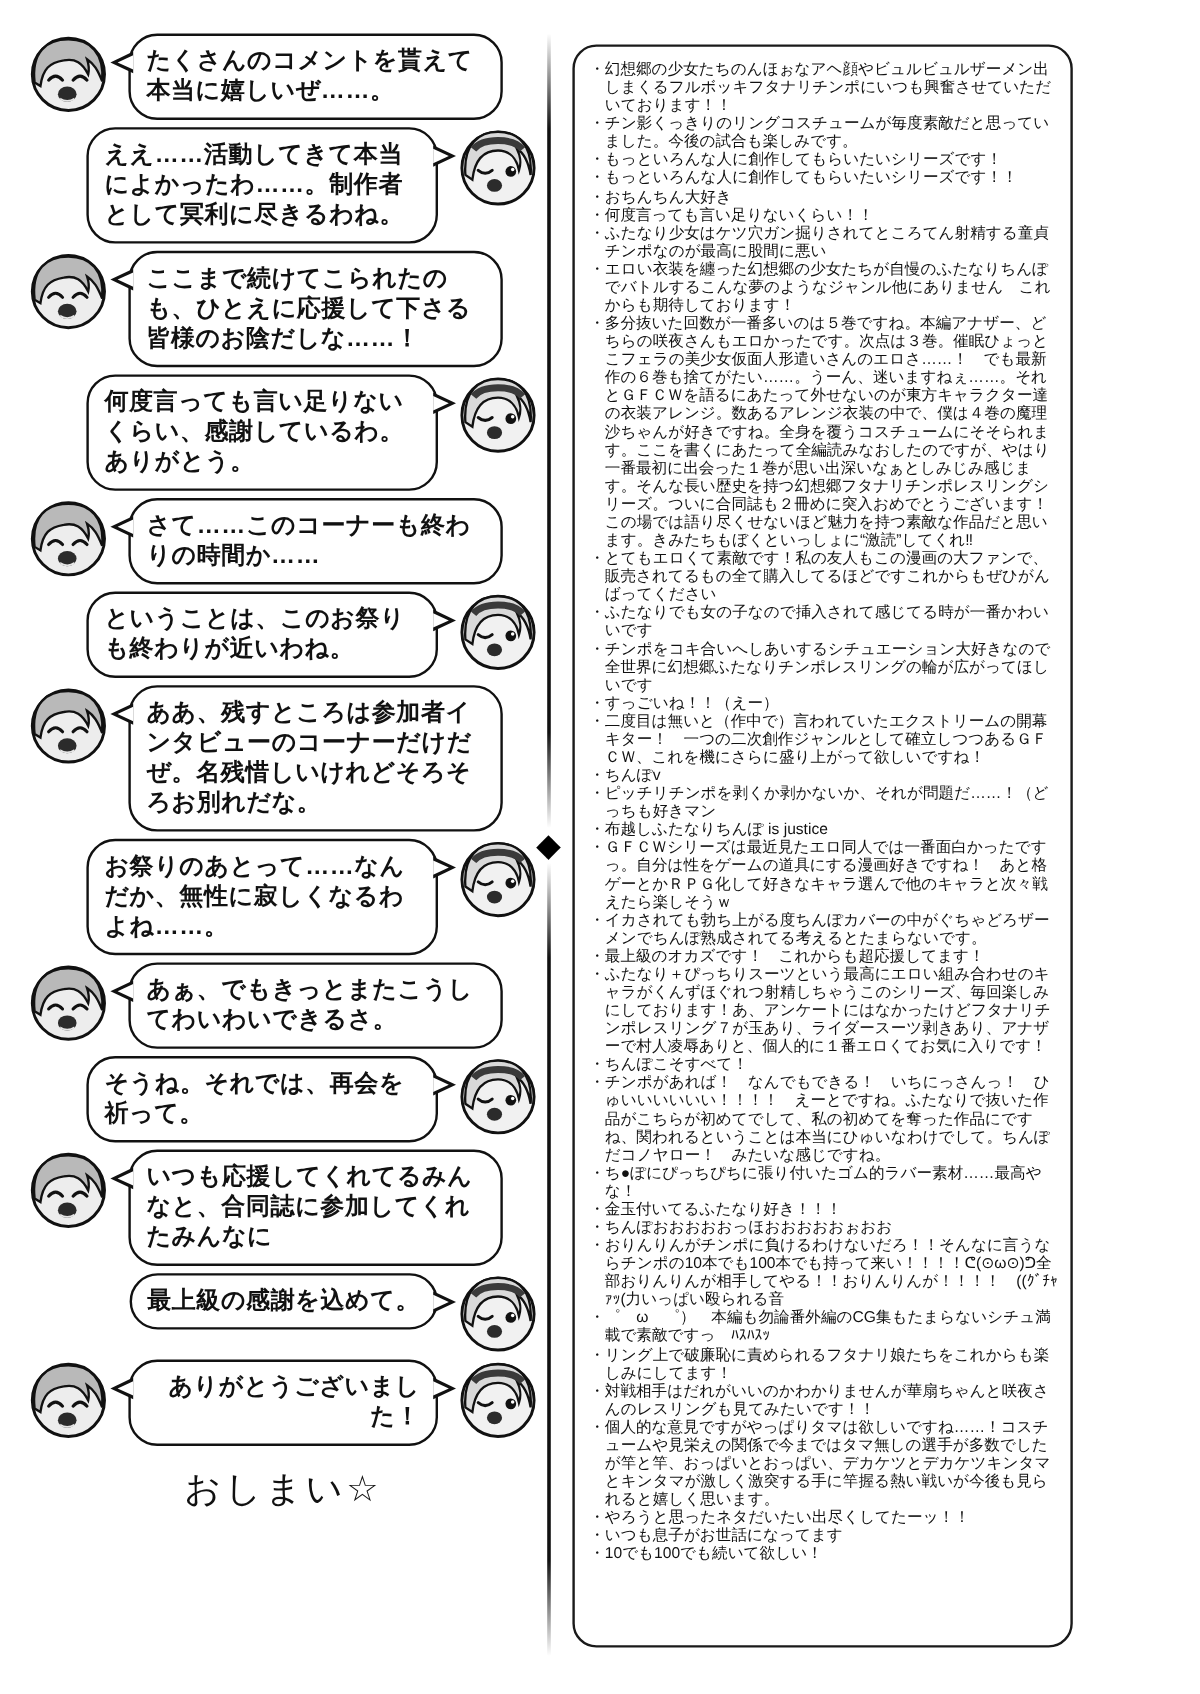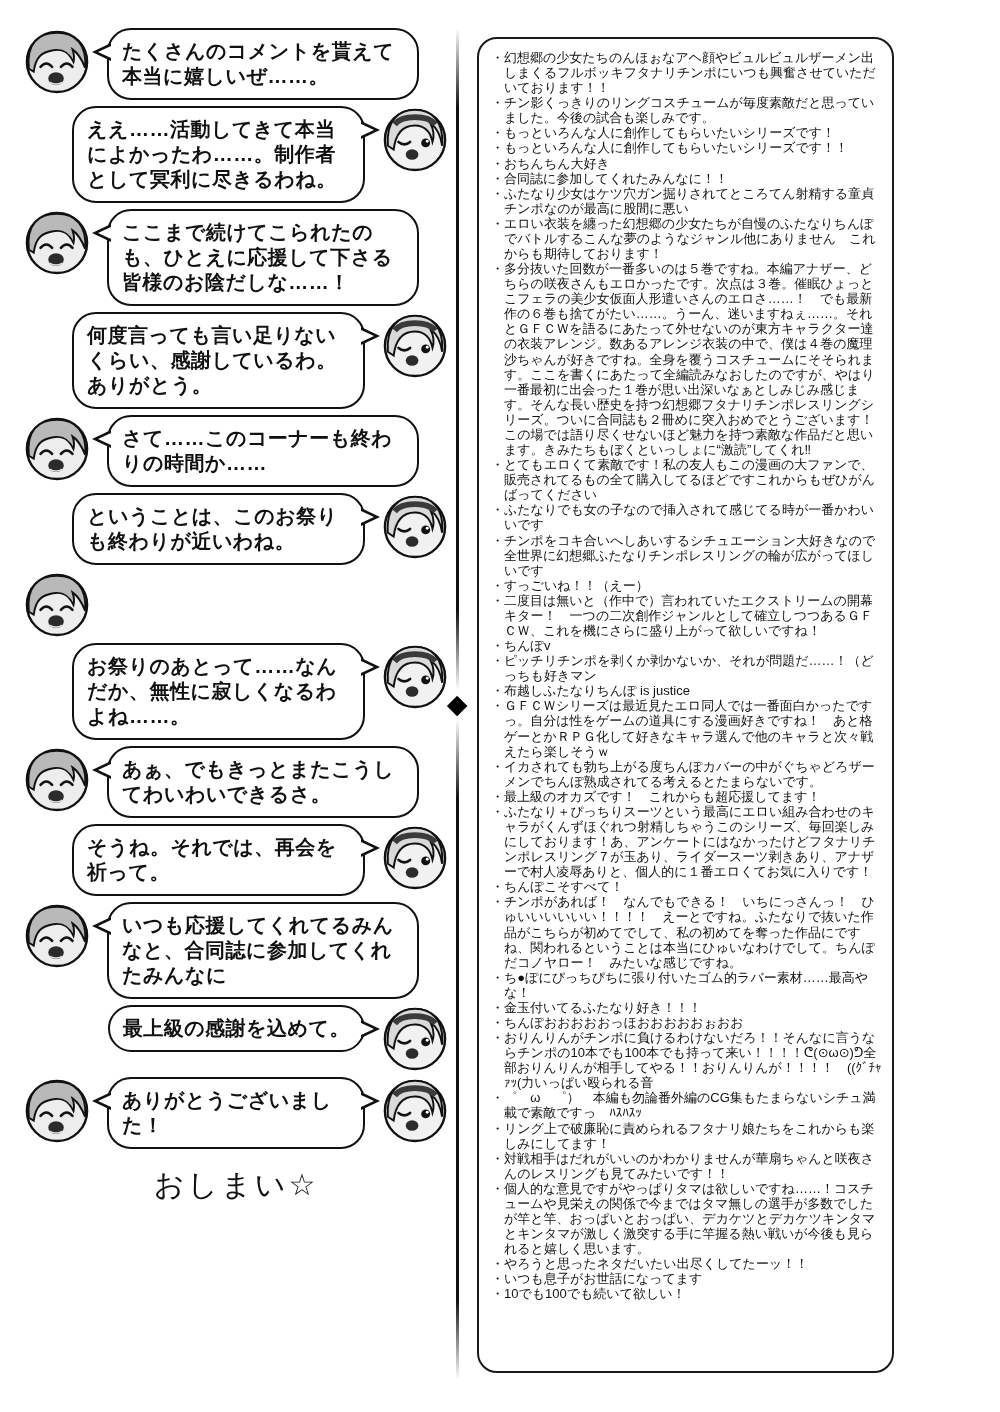--- a/index.html
+++ b/index.html
@@ -8,21 +8,21 @@
     font-family:"Liberation Sans","DejaVu Sans",sans-serif;
     -webkit-font-smoothing:antialiased;
   }
   .page{position:relative;width:1000px;height:1412px;background:#fff;overflow:hidden;}
 
   
   .dialogue-col{position:absolute;left:24px;top:28px;width:424px;}
   .dialogue-list{display:flex;flex-direction:column;gap:6px;}
   .row{display:flex;align-items:flex-start;gap:4px;}
   .row.right{justify-content:flex-end;}
-  .row.both{justify-content:space-between;}
+  .row.both{justify-content:space-between;text-align:right;}
   .avatar{flex:0 0 auto;width:66px;height:66px;display:block;}
   .bubble{
     position:relative;background:#fff;border:2.5px solid #111;border-radius:24px;
     padding:9px 13px;font-size:20px;line-height:1.25;font-weight:700;
     max-width:282px;letter-spacing:0.5px;
   }
   .row.left  .bubble{margin-left:13px;}
   .row.right .bubble{margin-right:13px;margin-left:48px;}
   .row.both  .bubble{flex:1;margin:0 13px;}
   .tail{position:absolute;width:0;height:0;}
@@ -132,20 +132,21 @@
         </div>
         <div class="row left">
           <svg class="avatar" viewBox="0 0 68 68" xmlns="http://www.w3.org/2000/svg">
     <circle cx="34" cy="35" r="31" fill="#ededed" stroke="#111" stroke-width="2.5"></circle>
     <path d="M5 42 C2 16 15 5 34 5 C53 5 65 17 63 41 C59 31 56 26 50 22 C52 28 52 31 51 35 C46 25 40 21 30 23 C18 25 12 30 10 45 Z" fill="#b9b9b9" stroke="#111" stroke-width="2"></path>
     <path d="M17 40 q 6 -7 12 0" fill="none" stroke="#111" stroke-width="2.6" stroke-linecap="round"></path>
     <path d="M38 40 q 6 -7 12 0" fill="none" stroke="#111" stroke-width="2.6" stroke-linecap="round"></path>
     <ellipse cx="33" cy="52" rx="8" ry="6.5" fill="#2b2b2b"></ellipse>
     <path d="M27 55 q 6 4 12 0 l 0 2 q -6 3 -12 0 z" fill="#e6e6e6"></path>
   </svg>
+          <div class="bubble"><span>ああ、残すところは参加者インタビューのコーナーだけだぜ。名残惜しいけれどそろそろお別れだな。</span><span class="tail tail-l"></span></div>
         </div>
         <div class="row right">
           <div class="bubble"><span>お祭りのあとって……なんだか、無性に寂しくなるわよね……。</span><span class="tail tail-r"></span></div>
           <svg class="avatar" viewBox="0 0 68 68" xmlns="http://www.w3.org/2000/svg">
     <circle cx="34" cy="35" r="31" fill="#f1f1f1" stroke="#111" stroke-width="2.5"></circle>
     <path d="M6 41 C4 14 18 4 34 4 C50 4 64 14 62 41 C60 29 56 22 50 18 C54 26 54 31 52 37 C50 27 44 20 34 20 C22 20 14 28 12 45 Z" fill="#d9d9d9" stroke="#111" stroke-width="2"></path>
     <path d="M13 19 C21 9 47 9 55 19" fill="none" stroke="#3a3a3a" stroke-width="6"></path>
     <circle cx="45" cy="38" r="4.6" fill="#111"></circle>
     <circle cx="46.6" cy="36.4" r="1.5" fill="#fff"></circle>
     <path d="M17 37 q 6 5 12 0" fill="none" stroke="#111" stroke-width="2.6" stroke-linecap="round"></path>
@@ -228,21 +229,21 @@
     <div class="dline"></div>
   </div>
 
   <div class="comments-box">
     <ul class="comments">
         <li class="comment"><span>・</span><span>幻想郷の少女たちのんほぉなアヘ顔やビュルビュルザーメン出しまくるフルボッキフタナリチンポにいつも興奮させていただいております！！</span></li>
         <li class="comment"><span>・</span><span>チン影くっきりのリングコスチュームが毎度素敵だと思っていました。今後の試合も楽しみです。</span></li>
         <li class="comment"><span>・</span><span>もっといろんな人に創作してもらいたいシリーズです！</span></li>
         <li class="comment"><span>・</span><span>もっといろんな人に創作してもらいたいシリーズです！！</span></li>
         <li class="comment"><span>・</span><span>おちんちん大好き</span></li>
-        <li class="comment"><span>・</span><span>合同誌に参加してくれたみんなに！！</span></li>
+        <li class="comment"><span>・</span><span>何度言っても言い足りないくらい！！</span></li>
         <li class="comment"><span>・</span><span>ふたなり少女はケツ穴ガン掘りされてところてん射精する童貞チンポなのが最高に股間に悪い</span></li>
         <li class="comment"><span>・</span><span>エロい衣装を纏った幻想郷の少女たちが自慢のふたなりちんぽでバトルするこんな夢のようなジャンル他にありません　これからも期待しております！</span></li>
         <li class="comment"><span>・</span><span>多分抜いた回数が一番多いのは５巻ですね。本編アナザー、どちらの咲夜さんもエロかったです。次点は３巻。催眠ひょっとこフェラの美少女仮面人形遣いさんのエロさ……！　でも最新作の６巻も捨てがたい……。うーん、迷いますねぇ……。それとＧＦＣＷを語るにあたって外せないのが東方キャラクター達の衣装アレンジ。数あるアレンジ衣装の中で、僕は４巻の魔理沙ちゃんが好きですね。全身を覆うコスチュームにそそられます。ここを書くにあたって全編読みなおしたのですが、やはり一番最初に出会った１巻が思い出深いなぁとしみじみ感じます。そんな長い歴史を持つ幻想郷フタナリチンポレスリングシリーズ。ついに合同誌も２冊めに突入おめでとうございます！　この場では語り尽くせないほど魅力を持つ素敵な作品だと思います。きみたちもぼくといっしょに“激読”してくれ‼</span></li>
         <li class="comment"><span>・</span><span>とてもエロくて素敵です！私の友人もこの漫画の大ファンで、販売されてるもの全て購入してるほどですこれからもぜひがんばってください</span></li>
         <li class="comment"><span>・</span><span>ふたなりでも女の子なので挿入されて感じてる時が一番かわいいです</span></li>
         <li class="comment"><span>・</span><span>チンポをコキ合いへしあいするシチュエーション大好きなので全世界に幻想郷ふたなりチンポレスリングの輪が広がってほしいです</span></li>
         <li class="comment"><span>・</span><span>すっごいね！！（えー）</span></li>
         <li class="comment"><span>・</span><span>二度目は無いと（作中で）言われていたエクストリームの開幕キター！　一つの二次創作ジャンルとして確立しつつあるＧＦＣＷ、これを機にさらに盛り上がって欲しいですね！</span></li>
         <li class="comment"><span>・</span><span>ちんぽv</span></li>
         <li class="comment"><span>・</span><span>ピッチリチンポを剥くか剥かないか、それが問題だ……！（どっちも好きマン</span></li>

